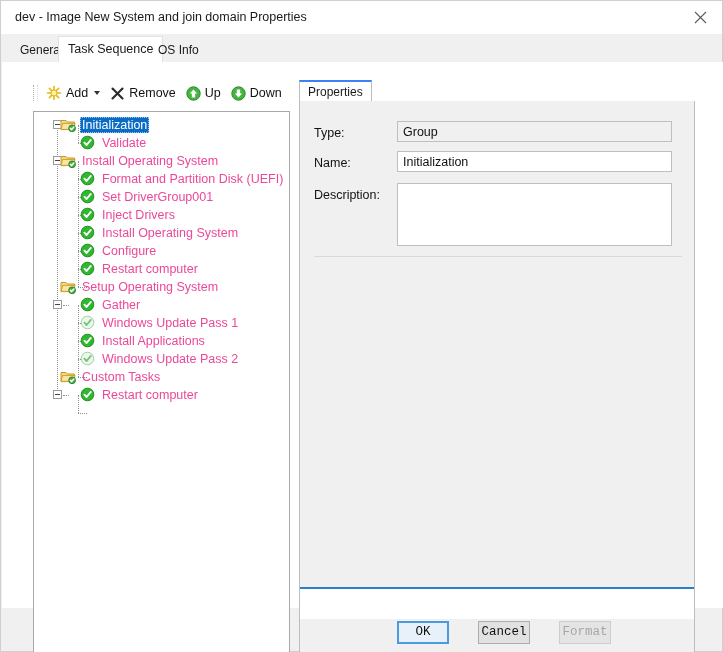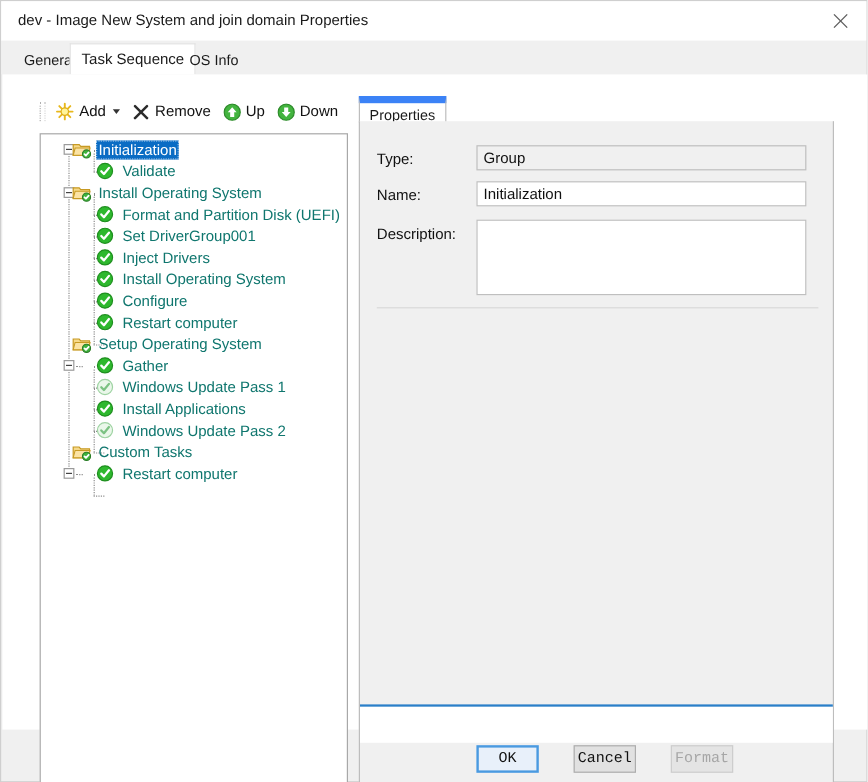--- a/index.html
+++ b/index.html
@@ -134,21 +134,21 @@
   }
   .node {
     position: relative;
     height: 18px;
     display: flex;
     align-items: center;
     white-space: nowrap;
   }
   .node-label {
     font-size: 12.5px;
-    color: #0f766e;
+    color: #ec4899;
     margin-left: 4px;
     padding: 1px 2px 1px 2px;
     line-height: 14px;
   }
   .node.selected .node-label {
     background: #0a6cc4;
     color: #ffffff;
     outline: 1px dotted #9fc6e8;
     outline-offset: -1px;
   }
@@ -196,21 +196,21 @@
     height: 20px; line-height: 20px;
     padding: 0 8px;
     font-size: 12px; color: #1a1a1a;
     box-sizing: border-box;
     cursor: default;
     white-space: nowrap;
   }
   .itab.active {
     background: #ffffff;
     top: 0; height: 22px; line-height: 21px;
-    border-top: 6px solid #3b82f6;
+    border-top: 2px solid #3b82f6;
     border-left: 1px solid #bdbdbd;
     border-right: 1px solid #bdbdbd;
   }
   #itab-properties { left: 0px; }
   #itab-options { left: 58px; }
   .ipage {
     position: absolute;
     left: 0; top: 21px;
     width: 396px; height: 558px;
     background: #f0f0f0;

